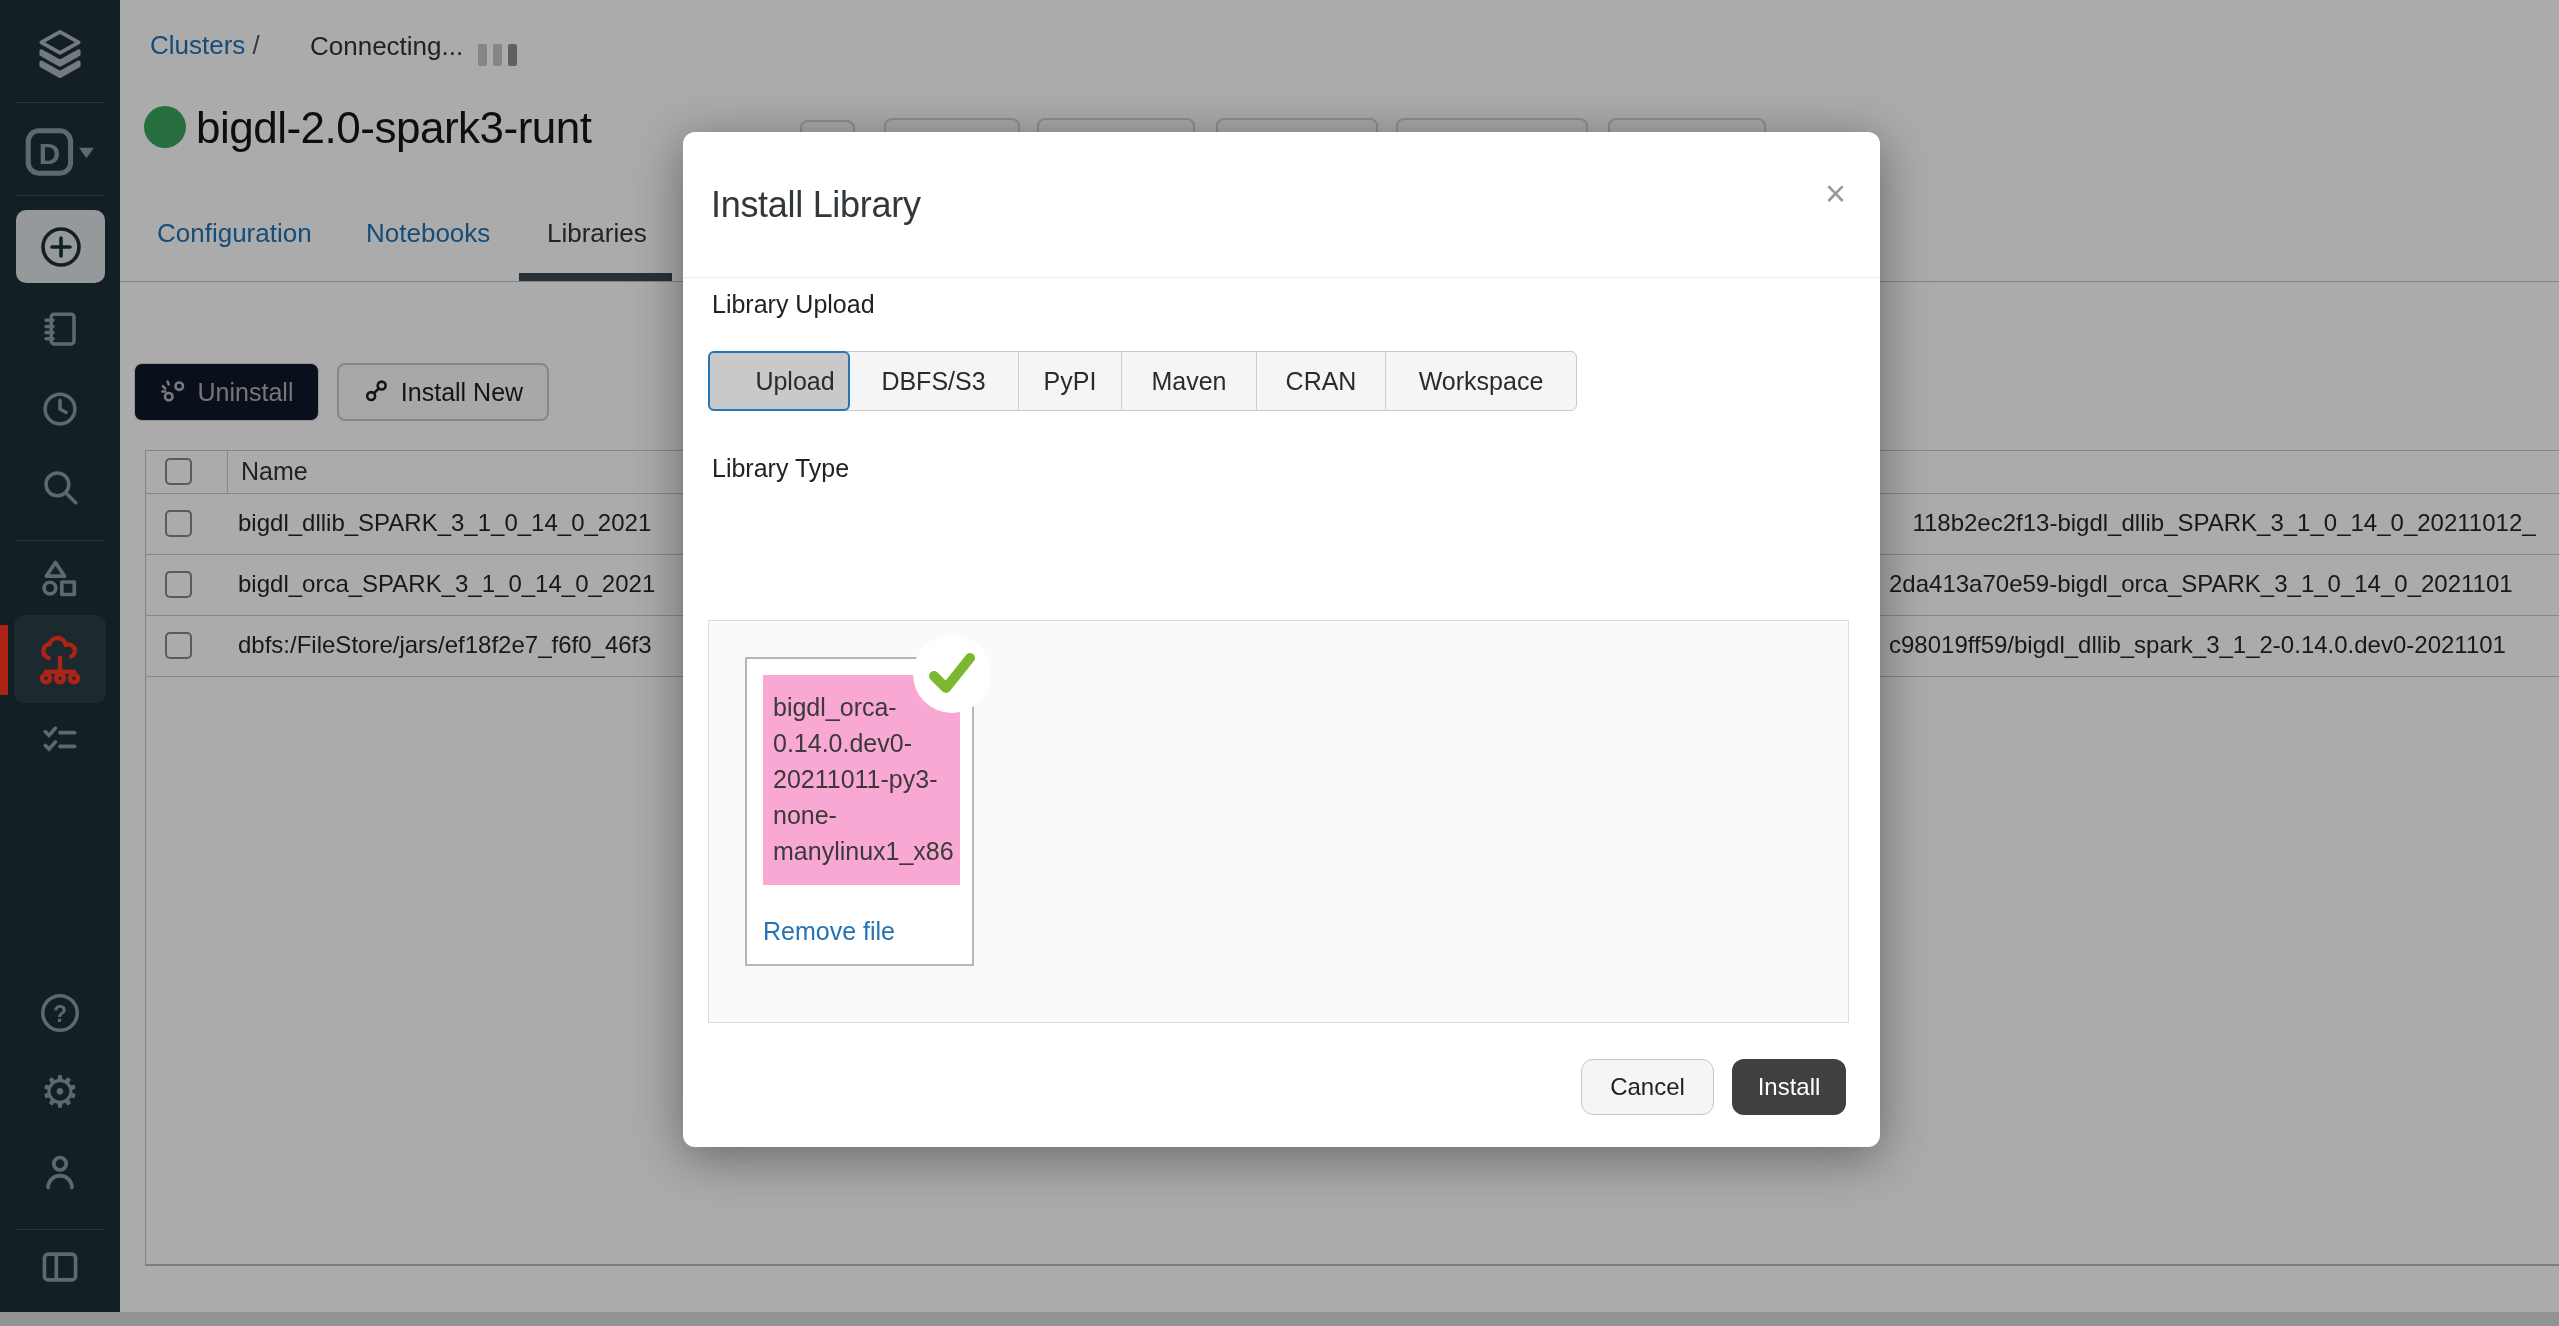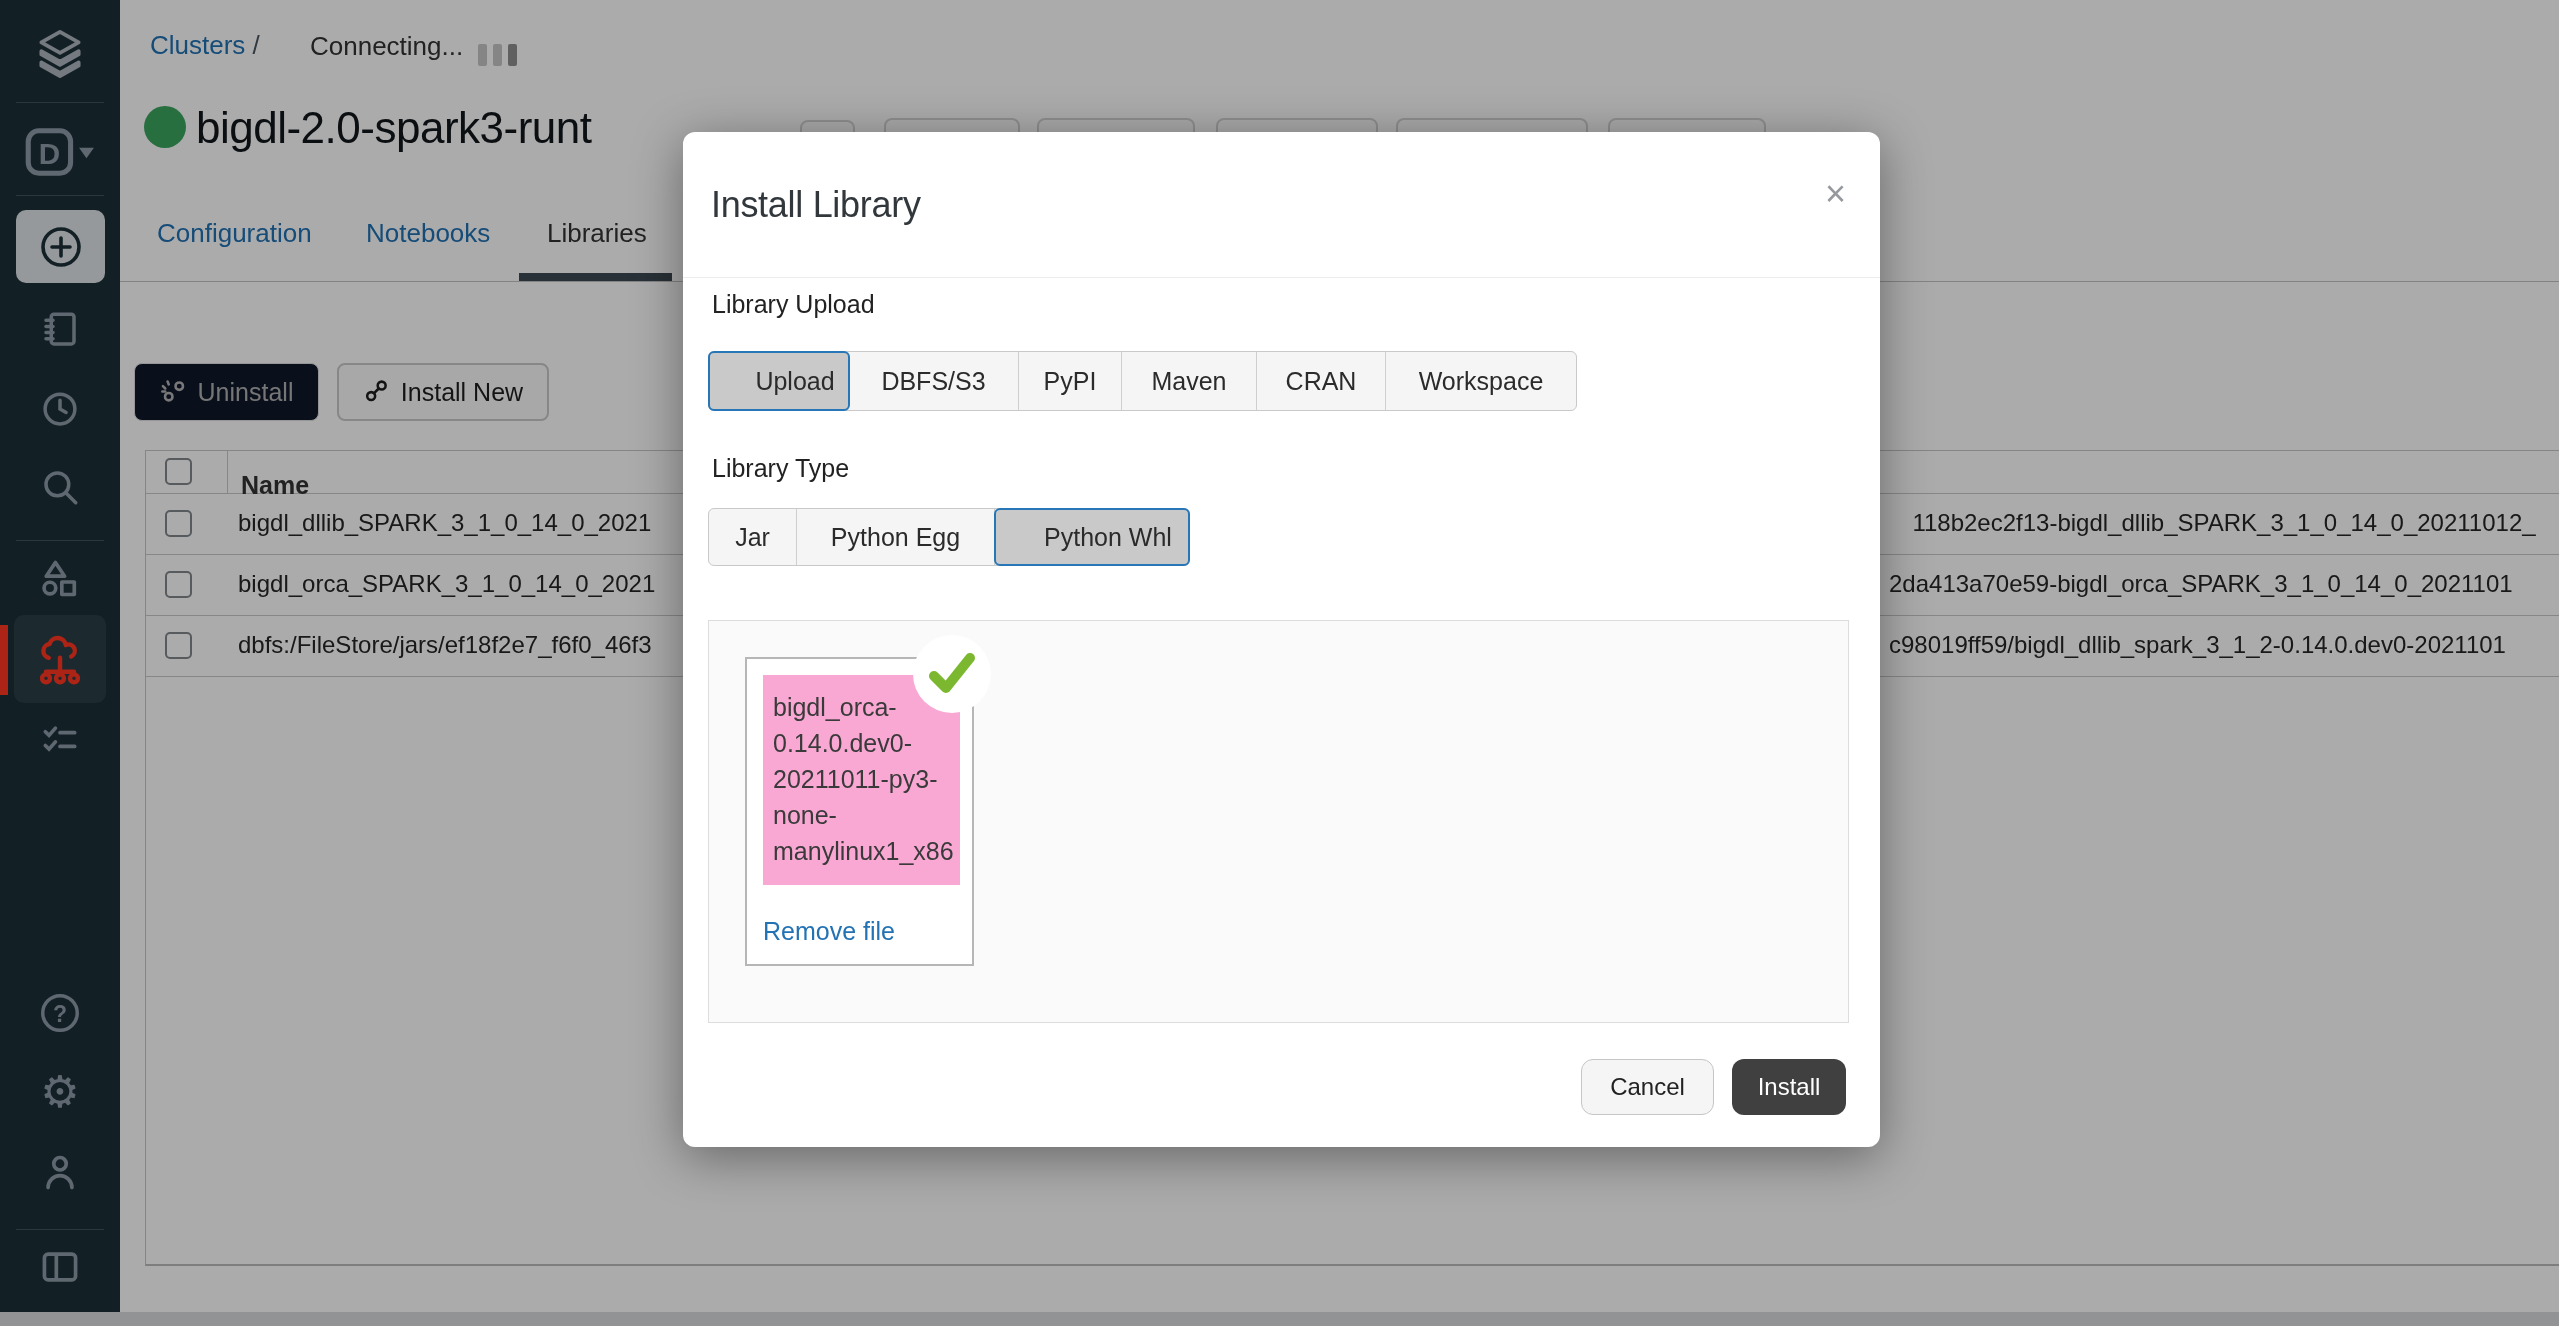--- a/index.html
+++ b/index.html
@@ -47,21 +47,21 @@
   .tool-btn { position:absolute; top:363px; height:58px; border-radius:8px; font-size:25px;
     display:flex; align-items:center; justify-content:center; gap:10px; }
   #uninstall-btn { left:14px; width:185px; background:#0f172a; border:1px solid #dedede; color:#b0b0b0; }
   #install-new-btn { left:217px; width:212px; background:#fbfbfb; border:2px solid #c9c9c9; color:#1f1f1f; }
 
   
   #lib-table { position:absolute; left:25px; top:450px; width:2414px; height:816px;
     border-top:1px solid #c6c6c6; border-left:1px solid #c6c6c6; border-bottom:2px solid #bdbdbd; }
   .t-line { position:absolute; left:0; width:2414px; height:1px; background:#c9c9c9; }
   #col-div { position:absolute; left:81px; top:0; width:1px; height:42px; background:#c9c9c9; }
-  #name-header { position:absolute; left:95px; top:20px; font-size:25px; font-weight:bold; color:#333; }
+  #name-header { position:absolute; left:95px; top:6px; font-size:25px; font-weight:normal; color:#333; }
   .cbx { position:absolute; left:19px; width:27px; height:27px; border:2px solid #83888d; border-radius:5px; background:transparent; }
   .row-left { position:absolute; left:92px; width:446px; font-size:24px; color:#262626; white-space:nowrap; overflow:hidden; }
   .row-right { position:absolute; left:1743px; width:670px; font-size:24px; color:#262626; white-space:nowrap; overflow:hidden; }
 
   #hscrollbar { position:absolute; left:0; top:1312px; width:2559px; height:14px; background:#d9dcde; z-index:1; }
 
   
   #overlay { position:absolute; left:0; top:0; width:2559px; height:1326px;
     background:rgba(0,0,0,0.33); z-index:5; }
 
@@ -294,25 +294,20 @@
   <div class="seg-group" id="source-group">
     <div class="seg selected">Upload</div>
     <div class="seg">DBFS/S3</div>
     <div class="seg">PyPI</div>
     <div class="seg">Maven</div>
     <div class="seg">CRAN</div>
     <div class="seg">Workspace</div>
   </div>
 
   <div class="fld-label" style="top:322px;">Library Type</div>
-  <div class="seg-group" id="type-group">
-    <div class="seg">Jar</div>
-    <div class="seg">Python Egg</div>
-    <div class="seg selected">Python Whl</div>
-  </div>
 
   <div id="dropzone">
     <div id="file-card">
       <div id="file-name-panel">bigdl_orca-
 0.14.0.dev0-
 20211011-py3-
 none-
 manylinux1_x86</div>
       <div id="check-badge">
         <svg width="54" height="54" viewBox="0 0 54 54" fill="none" stroke="#7CB82F" stroke-width="10" stroke-linecap="round" stroke-linejoin="round">

